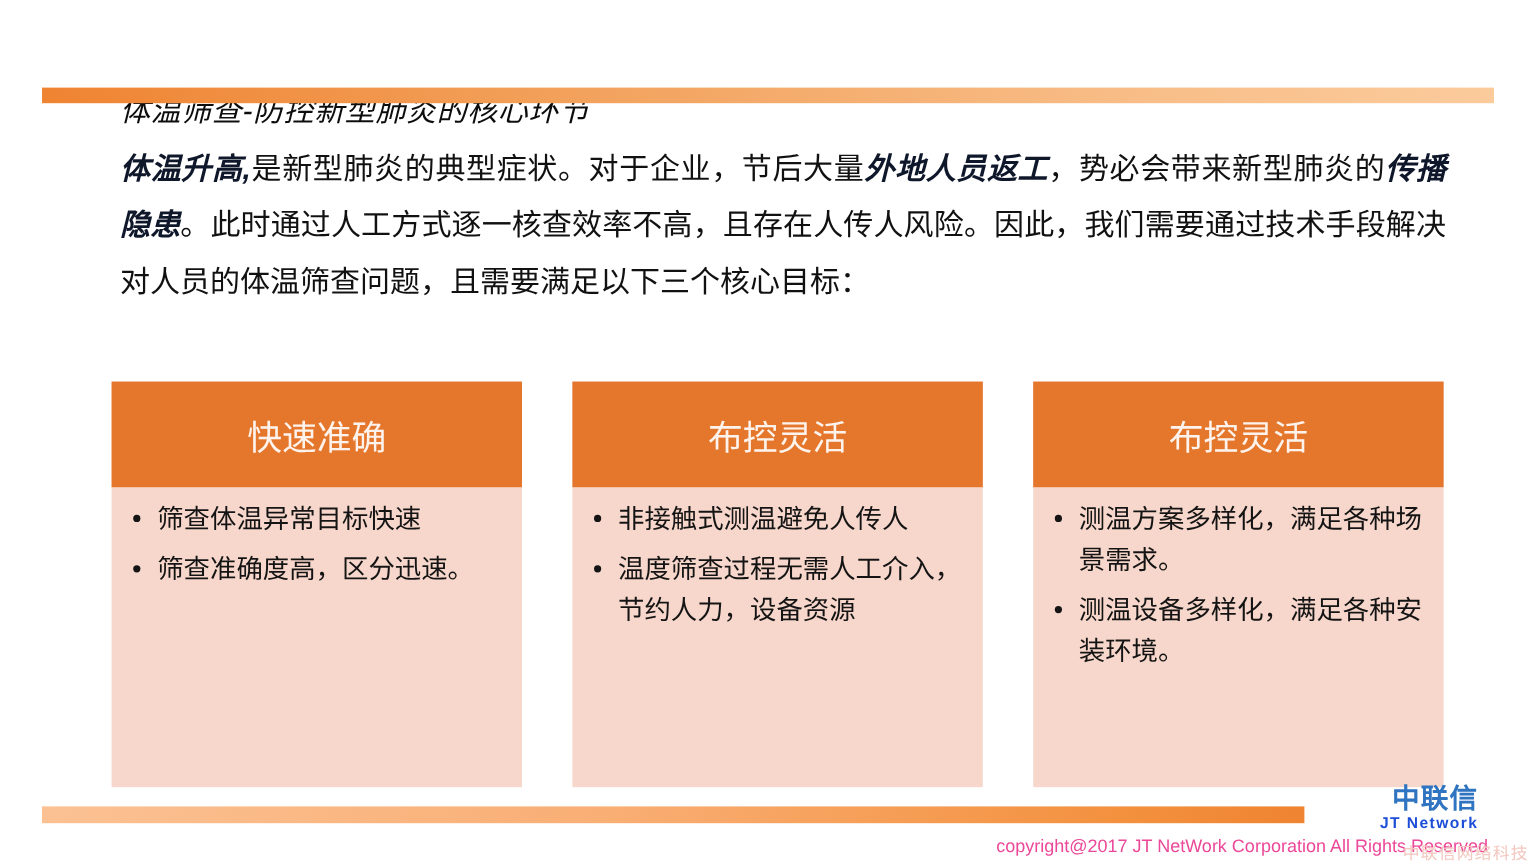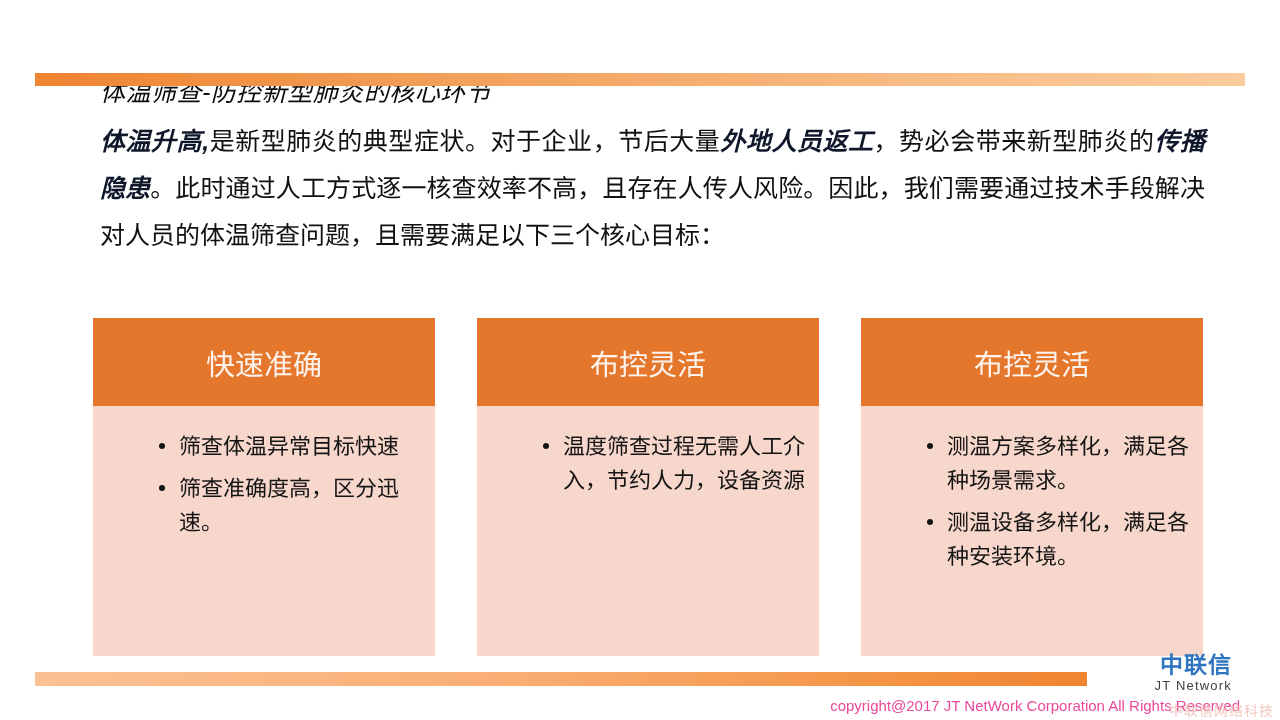--- a/index.html
+++ b/index.html
@@ -83,23 +83,22 @@
     background: #e4772c;
     color: #fdf3ec;
     font-size: 29px;
     display: flex;
     align-items: center;
     justify-content: center;
     flex: 0 0 auto;
   }
   .card-body {
     flex: 1 1 auto;
-    padding: 24px 12px 10px 12px;
+    padding: 10px 12px 10px 12px;
     box-sizing: border-box;
-    margin-left: 48px;
   }
   .bullet-list {
     list-style: none;
     margin: 0;
     padding: 0;
   }
   .bullet-list li {
     position: relative;
     padding-left: 26px;
     margin-bottom: 8px;
@@ -134,22 +133,22 @@
     line-height: 1;
   }
   .logo-cn {
     font-size: 23px;
     font-weight: bold;
     color: #2f74c0;
     letter-spacing: 1px;
   }
   .logo-en {
     font-size: 13px;
-    font-weight: normal;
-    color: #404040;
+    font-weight: bold;
+    color: #1d4ed8;
     letter-spacing: 1.2px;
     margin-top: 2px;
   }
   .copyright {
     position: absolute;
     right: 40px;
     top: 697px;
     font-size: 15px;
     font-weight: normal;
     color: #ec4899;
@@ -186,20 +185,21 @@
           <ul class="bullet-list">
             <li><span class="dot"></span><span>筛查体温异常目标快速</span></li>
             <li><span class="dot"></span><span>筛查准确度高，区分迅速。</span></li>
           </ul>
         </div>
       </div>
       <div class="card">
         <div class="card-header">布控灵活</div>
         <div class="card-body">
           <ul class="bullet-list">
+            <li><span class="dot"></span><span>非接触式测温避免人传人</span></li>
             <li><span class="dot"></span><span>温度筛查过程无需人工介入，节约人力，设备资源</span></li>
           </ul>
         </div>
       </div>
       <div class="card">
         <div class="card-header">布控灵活</div>
         <div class="card-body">
           <ul class="bullet-list">
             <li><span class="dot"></span><span>测温方案多样化，满足各种场景需求。</span></li>
             <li><span class="dot"></span><span>测温设备多样化，满足各种安装环境。</span></li>

